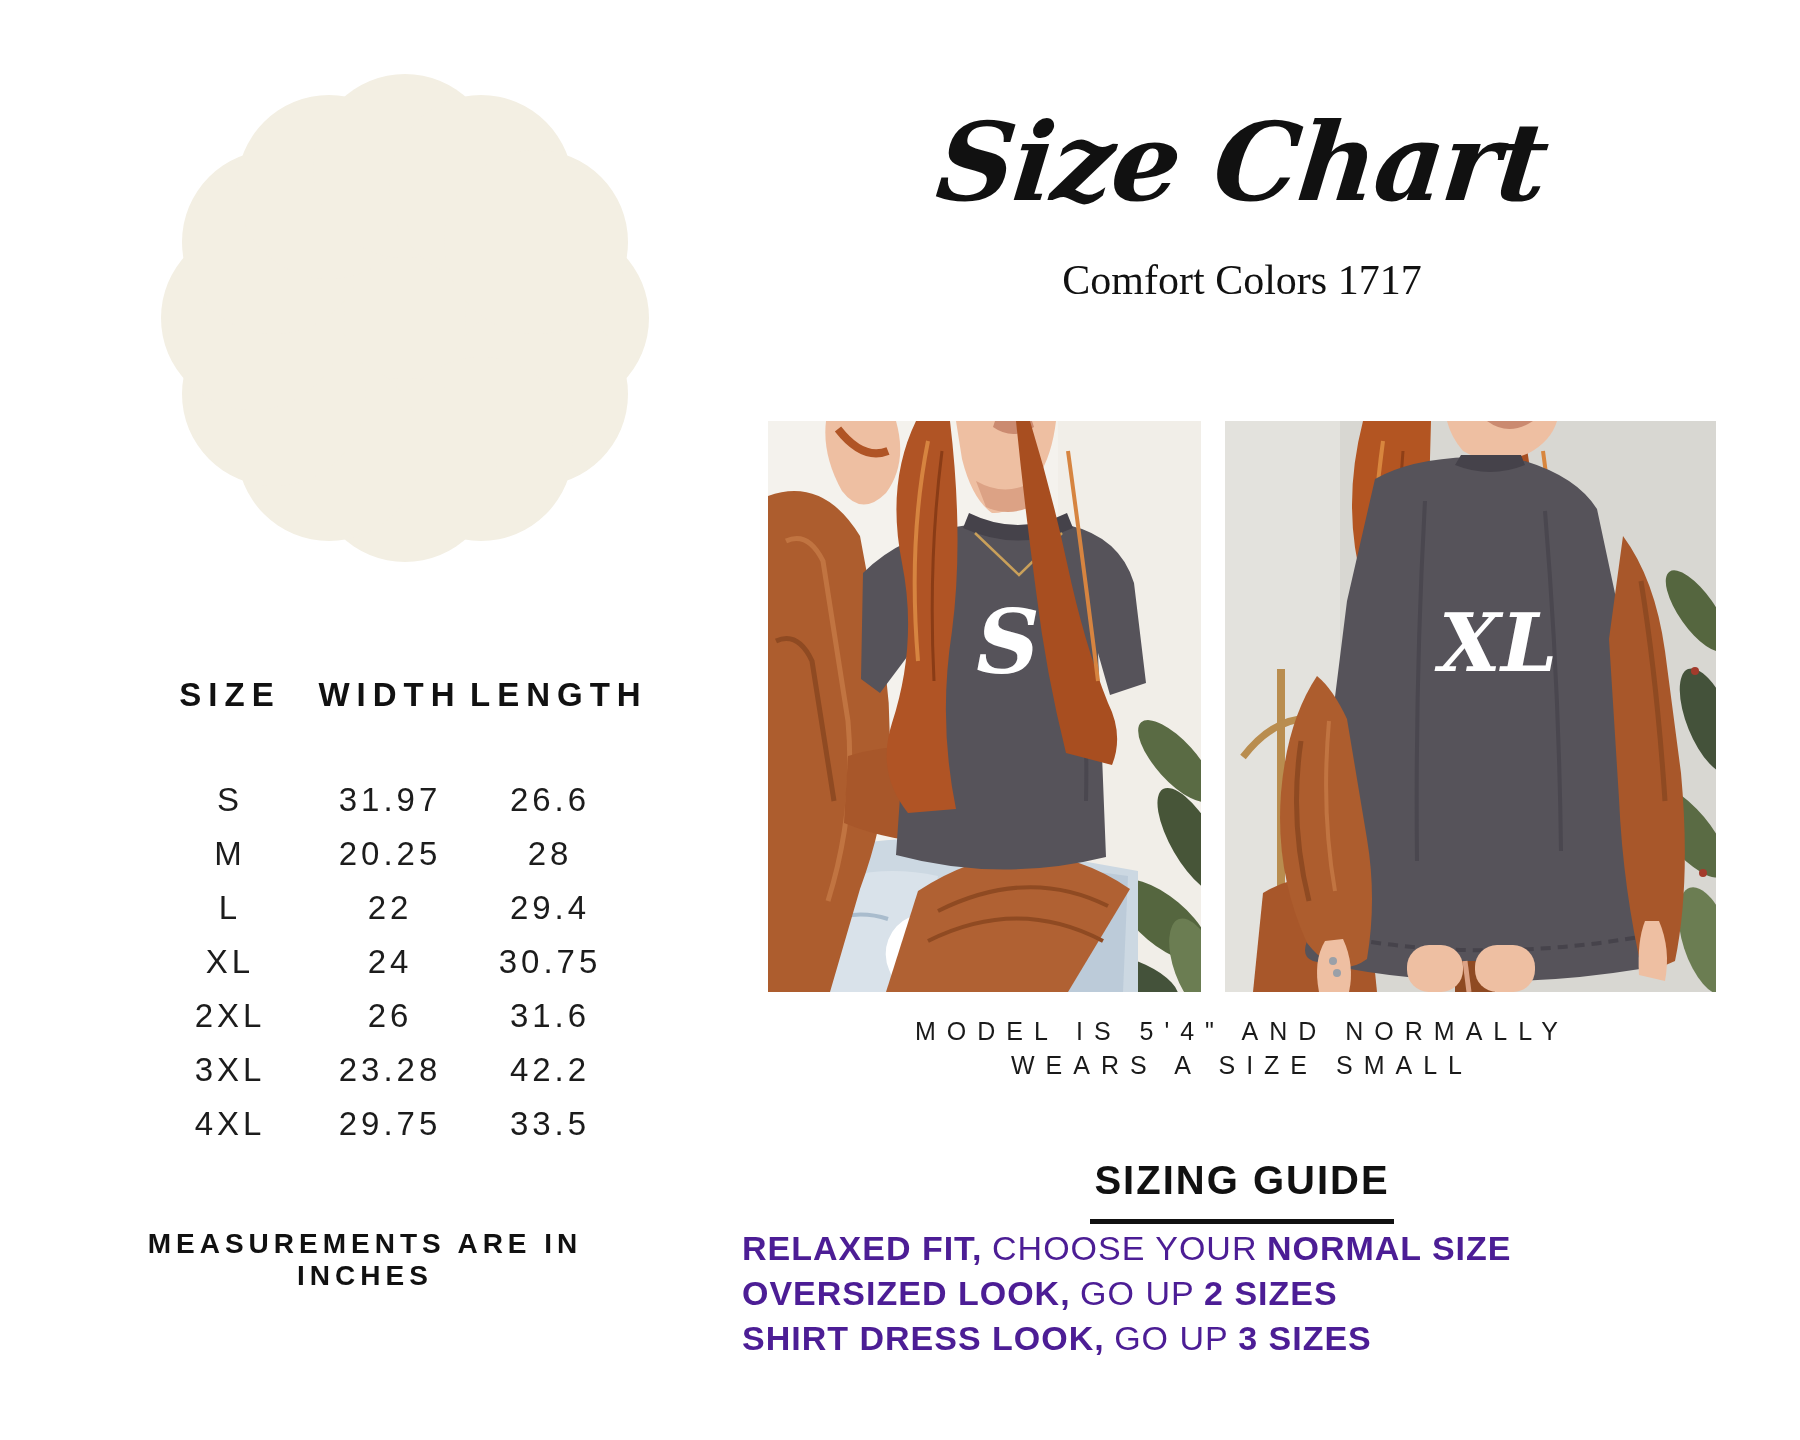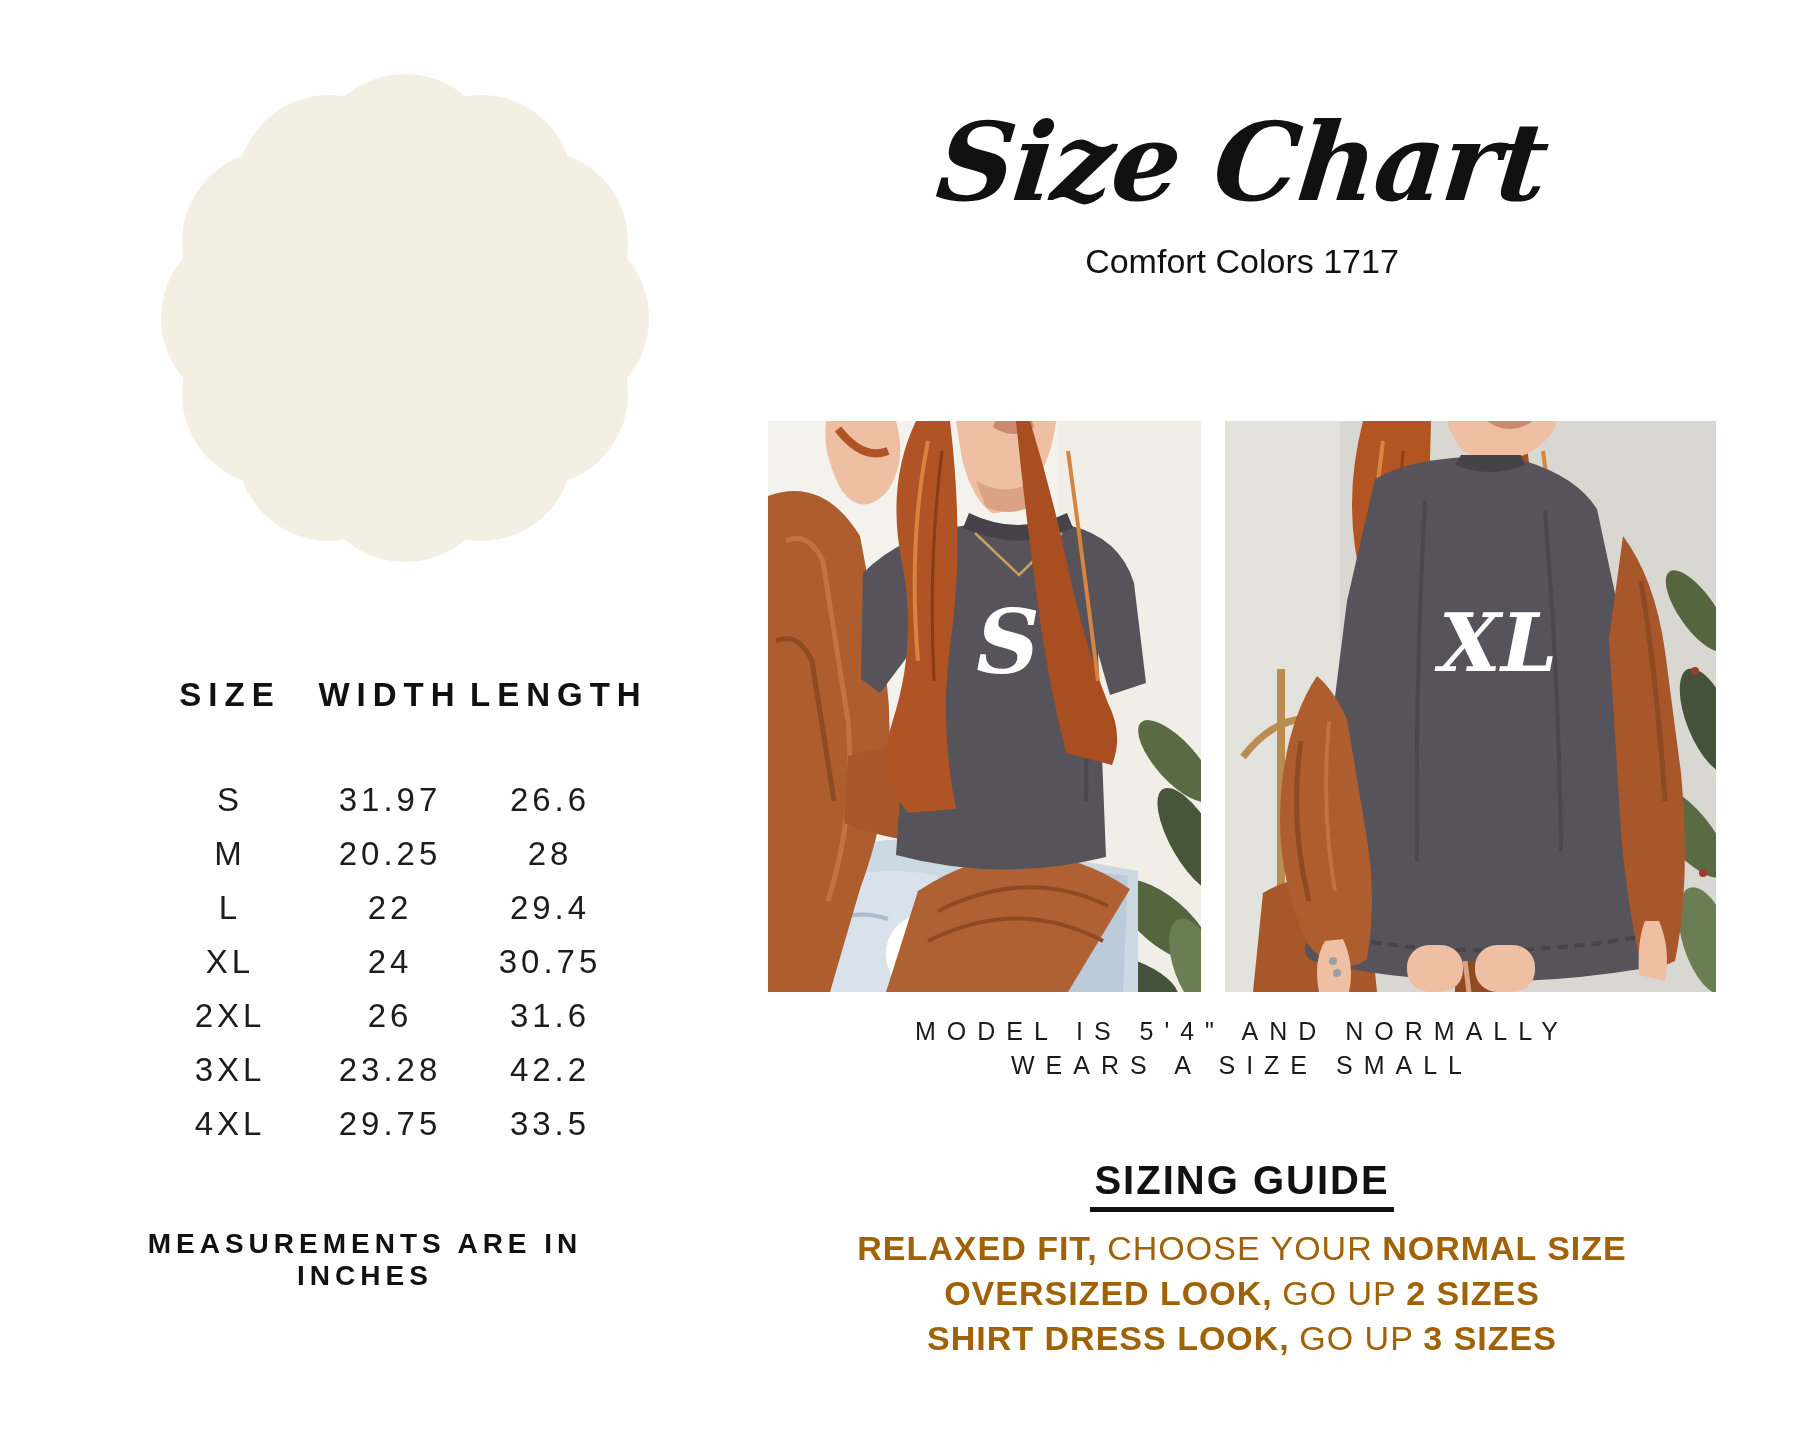--- a/index.html
+++ b/index.html
@@ -14,22 +14,22 @@
   
   #title-block { left: 792px; top: 84px; width: 900px; text-align: center; }
   #page-title {
     font-family: "DejaVu Serif", serif;
     font-style: italic; font-weight: 700;
     font-size: 108px; line-height: 1.45;
     transform: skewX(-6deg);
     letter-spacing: -2px;
   }
   #page-subtitle {
-    font-family: Liberation Sans, sans-serif;
-    font-size: 34px; line-height: 1.1; margin-top: 2px;
+    font-family: Liberation Serif, serif;
+    font-size: 42px; line-height: 1.1; margin-top: 16px;
     letter-spacing: 0px;
   }
 
   
   #size-table-header { left: 150px; top: 676px; width: 480px; display: flex; }
   #size-table-header .col {
     flex: 0 0 160px; text-align: center;
     font-weight: 700; font-size: 33px; letter-spacing: 7px;
   }
   #size-table-body { left: 150px; top: 773px; width: 480px; }
@@ -57,25 +57,25 @@
   #model-caption {
     left: 768px; top: 1014px; width: 948px; text-align: center;
     font-size: 25px; letter-spacing: 11px; line-height: 34px; color: #1a1a1a;
   }
 
   
   #sizing-guide-heading-wrap { left: 792px; top: 1158px; width: 900px; text-align: center; }
   #sizing-guide-heading {
     display: inline-block;
     font-weight: 700; font-size: 40px; letter-spacing: 2px;
-    border-bottom: 5px solid #111; padding: 0 4px 4px 4px;
+    border-bottom: 5px solid #111; padding: 0 4px 16px 4px;
   }
   #sizing-guide-lines {
-    left: 742px; top: 1226px; width: 1000px; text-align: center;
-    font-size: 34px; line-height: 45px; color: #a16207;
+    left: 742px; top: 1226px; width: 1000px; text-align: left;
+    font-size: 34px; line-height: 45px; color: #4c1d95;
   }
   .seg-bold { font-weight: 700; letter-spacing: 1px; }
   .seg-reg  { font-weight: 400; letter-spacing: 1px; }
 </style>
 </head>
 <body>
 
 <div class="abs" id="blob-wrap">
   <svg viewBox="0 0 520 520">
     <g fill="#f3efe3">

